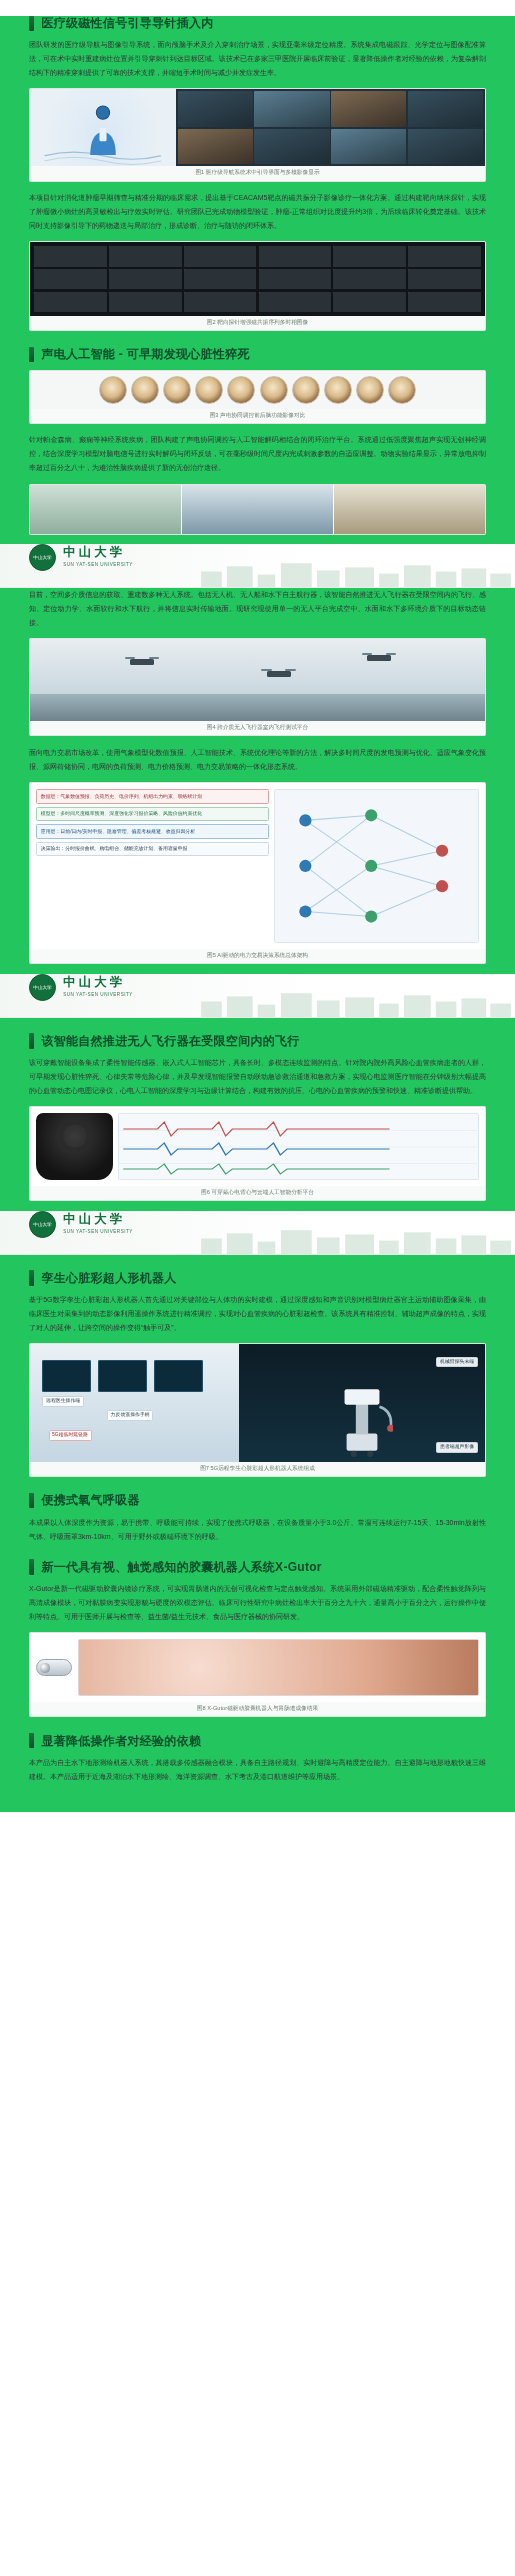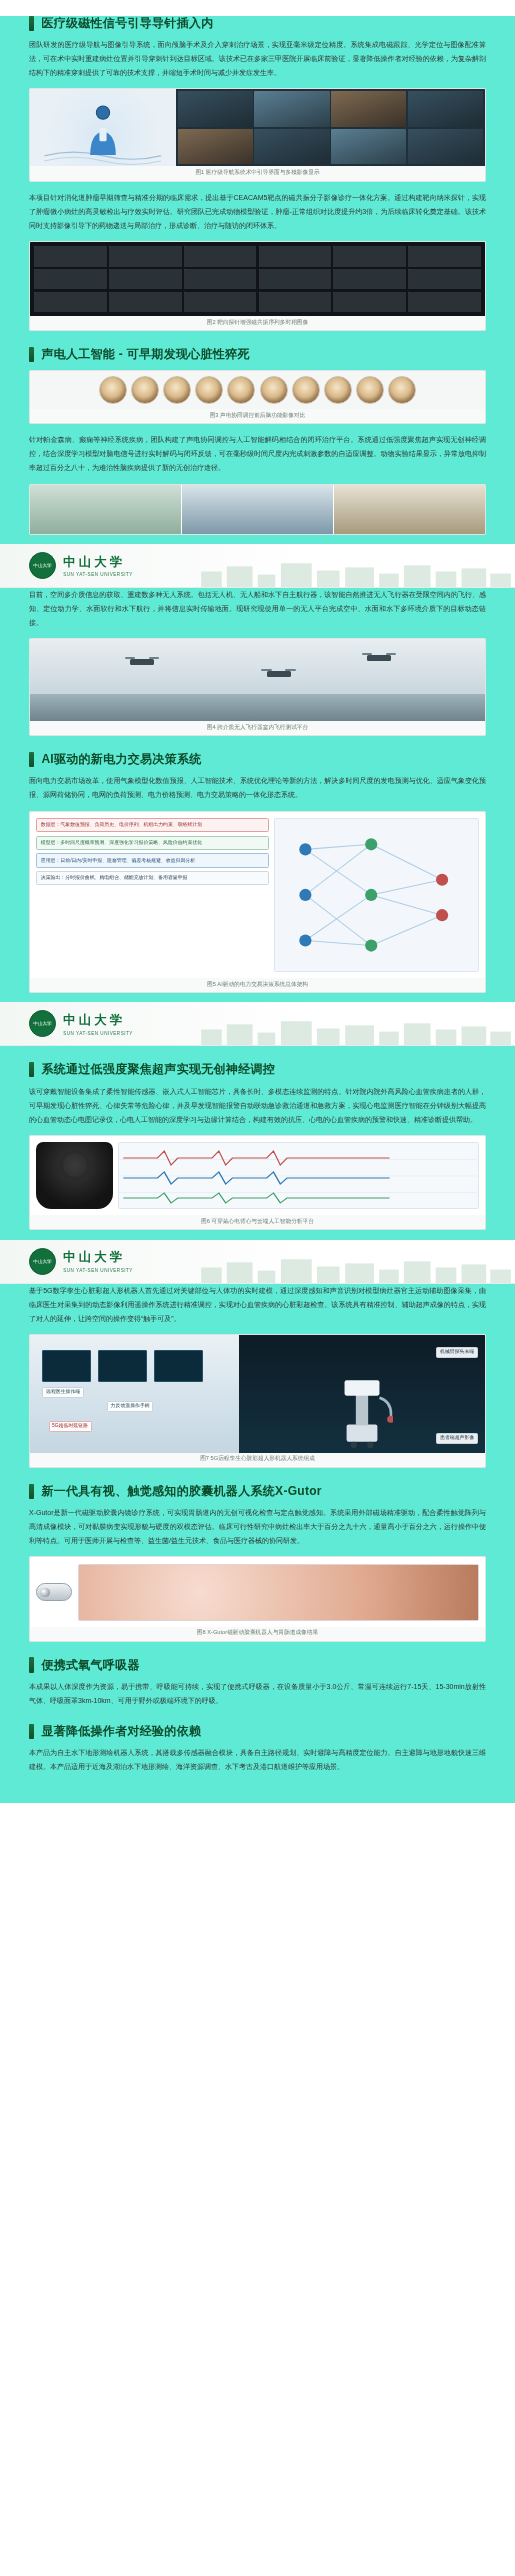--- a/index.html
+++ b/index.html
@@ -6,21 +6,21 @@
   html, body { margin: 0; padding: 0; }
   body {
     width: 515px;
     background: #ffffff;
     font-family: "Liberation Sans", sans-serif;
     color: #222;
   }
   .page {
     width: 515px;
     position: relative;
-    background: #5eead4;
+    background: #22c55e;
   }
 
   
   .section {
     position: relative;
     padding: 0 29px 0 29px;
   }
   .sec-head {
     display: flex;
     align-items: center;
@@ -48,21 +48,20 @@
     text-align: justify;
     margin: 0 0 8.2px 0;
   }
 
   
   .logo-strip {
     height: 44px;
     background: linear-gradient(90deg,#f3f7f4 0%,#ffffff 60%);
     border-bottom: 0.5px solid #e6ece8;
     display: flex;
-    align-items: center;
     padding: 0 29px;
     gap: 7.2px;
     position: relative;
     overflow: hidden;
   }
   .logo-seal {
     width: 27px; height: 27px;
     border-radius: 50%;
     background: #12703c;
     color: #fff;
@@ -402,24 +401,20 @@
         <div class="lab-floor"></div>
         <div class="drone" style="left:22%;top:19.6px"></div>
         <div class="drone" style="left:52%;top:32px"></div>
         <div class="drone" style="left:74%;top:15.5px"></div>
       </div>
       <div class="fig-cap">图4 跨介质无人飞行器室内飞行测试平台</div>
     </div>
   </div>
 
   <div class="section">
-    <div class="sec-head">
-      <div class="sec-bar"></div>
-      <div class="sec-title">AI驱动的新电力交易决策系统</div>
-    </div>
     <div class="para">面向电力交易市场改革，使用气象模型化数值预报、人工智能技术、系统优化理论等新的方法，解决多时间尺度的发电预测与优化、适应气象变化预报、源网荷储协同，电网的负荷预测、电力价格预测、电力交易策略的一体化形态系统。</div>
     <div class="fig">
       <div class="ai-diagram">
         <div class="ai-left">
           <div class="ai-box red">数据层：气象数值预报、负荷历史、电价序列、机组出力约束、联络线计划</div>
           <div class="ai-box green">模型层：多时间尺度概率预测、深度强化学习报价策略、风险价值约束优化</div>
           <div class="ai-box blue">应用层：日前/日内/实时申报、阻塞管理、偏差考核规避、收益归因分析</div>
           <div class="ai-box">决策输出：分时报价曲线、购电组合、储能充放计划、备用容量申报</div>
         </div>
         <div class="ai-right">
@@ -478,21 +473,21 @@
         <rect x="466" y="30" width="40" height="30"></rect>
           <rect x="516" y="24" width="48" height="36"></rect>
         <rect x="572" y="34" width="40" height="26"></rect>
       </g>
     </svg>
   </div>
 
   <div class="section">
     <div class="sec-head">
       <div class="sec-bar"></div>
-      <div class="sec-title">系统通过低强度聚焦超声实现无创神经调控</div>
+      <div class="sec-title">该智能自然推进无人飞行器在受限空间内的飞行</div>
     </div>
     <div class="para">该可穿戴智能设备集成了柔性智能传感器、嵌入式人工智能芯片，具备长时、多模态连续监测的特点。针对院内院外高风险心血管疾病患者的人群，可早期发现心脏性猝死、心律失常等危险心律，并及早发现智能报警自动联动急诊救治通道和急救方案，实现心电监测医疗智能在分钟级别大幅提高的心血管动态心电图记录仪，心电人工智能的深度学习与边缘计算结合，构建有效的抗压、心电的心血管疾病的预警和快速、精准诊断提供帮助。</div>
     <div class="fig">
       <div class="heart-block">
         <div class="vest">
           <div class="vest-strap"></div>
         </div>
         <div class="ecg-card">
           <svg width="100%" height="100%" viewBox="0 0 420 130" preserveAspectRatio="none">
             <g stroke="#e3ecf2" stroke-width="1">
@@ -529,20 +524,24 @@
         <rect x="356" y="34" width="38" height="26"></rect>
           <rect x="404" y="18" width="52" height="42"></rect>
         <rect x="466" y="30" width="40" height="30"></rect>
           <rect x="516" y="24" width="48" height="36"></rect>
         <rect x="572" y="34" width="40" height="26"></rect>
       </g>
     </svg>
   </div>
 
   <div class="section">
+    <div class="sec-head">
+      <div class="sec-bar"></div>
+      <div class="sec-title">孪生心脏彩超人形机器人</div>
+    </div>
     <div class="para">基于5G数字孪生心脏彩超人形机器人首先通过对关键部位与人体功的实时建模，通过深度感知和声音识别对模型病灶器官主运动辅助图像采集，由临床医生对采集到的动态影像利用遥操作系统进行精准调控，实现对心血管疾病的心脏彩超检查。该系统具有精准控制、辅助超声成像的特点，实现了对人的延伸，让跨空间的操作变得“触手可及”。</div>
     <div class="fig">
       <div class="robot-hero">
         <div class="rh-l">
           <div class="monitor" style="left:12.4px;top:15.5px;width:49px;height:32px"></div>
           <div class="monitor" style="left:68px;top:15.5px;width:49px;height:32px"></div>
           <div class="monitor" style="left:124px;top:15.5px;width:49px;height:32px"></div>
           <div class="tag" style="left:12.4px;top:52px">远程医生操作端</div>
           <div class="tag" style="left:77px;top:66px">力反馈遥操作手柄</div>
           <div class="tag red" style="left:18.5px;top:86px">5G超低时延链路</div>
@@ -561,43 +560,43 @@
           <div class="tag" style="right:7.2px;bottom:9.3px">患者端超声影像</div>
         </div>
       </div>
       <div class="fig-cap">图7 5G远程孪生心脏彩超人形机器人系统组成</div>
     </div>
   </div>
 
   <div class="section">
     <div class="sec-head">
       <div class="sec-bar"></div>
+      <div class="sec-title">便携式氧气呼吸器</div>
+    </div>
+    <div class="para">本成果以人体深度作为资源，易于携带、呼吸能可持续，实现了便携式呼吸器，在设备质量小于3.0公斤、常温可连续运行7-15天、15-30min放射性气体、呼吸面罩3km-10km、可用于野外或极端环境下的呼吸。</div>
+  </div>
+
+  <div class="section">
+    <div class="sec-head">
+      <div class="sec-bar"></div>
       <div class="sec-title">新一代具有视、触觉感知的胶囊机器人系统X-Gutor</div>
     </div>
     <div class="para">X-Gutor是新一代磁驱动胶囊内镜诊疗系统，可实现胃肠道内的无创可视化检查与定点触觉感知。系统采用外部磁场精准驱动，配合柔性触觉阵列与高清成像模块，可对黏膜病变实现形貌与硬度的双模态评估。临床可行性研究中病灶检出率大于百分之九十六，通量高小于百分之六，运行操作中便利等特点。可用于医师开展与检查等、益生菌/益生元技术、食品与医疗器械的协同研发。</div>
     <div class="fig">
       <div class="capsule-wrap">
         <div class="capsule"></div>
         <div class="gi"></div>
       </div>
       <div class="fig-cap">图8 X-Gutor磁驱动胶囊机器人与胃肠道成像结果</div>
     </div>
   </div>
 
   <div class="section">
     <div class="sec-head">
       <div class="sec-bar"></div>
-      <div class="sec-title">便携式氧气呼吸器</div>
-    </div>
-    <div class="para">本成果以人体深度作为资源，易于携带、呼吸能可持续，实现了便携式呼吸器，在设备质量小于3.0公斤、常温可连续运行7-15天、15-30min放射性气体、呼吸面罩3km-10km、可用于野外或极端环境下的呼吸。</div>
-  </div>
-
-  <div class="section">
-    <div class="sec-head">
-      <div class="sec-bar"></div>
       <div class="sec-title">显著降低操作者对经验的依赖</div>
     </div>
     <div class="para">本产品为自主水下地形测绘机器人系统，其搭载多传感器融合模块，具备自主路径规划、实时避障与高精度定位能力。自主避障与地形地貌快速三维建模。本产品适用于近海及湖泊水下地形测绘、海洋资源调查、水下考古及港口航道维护等应用场景。</div>
   </div>
 
   <div class="footer-pad"></div>
 </div>
 
 
 </body></html>

